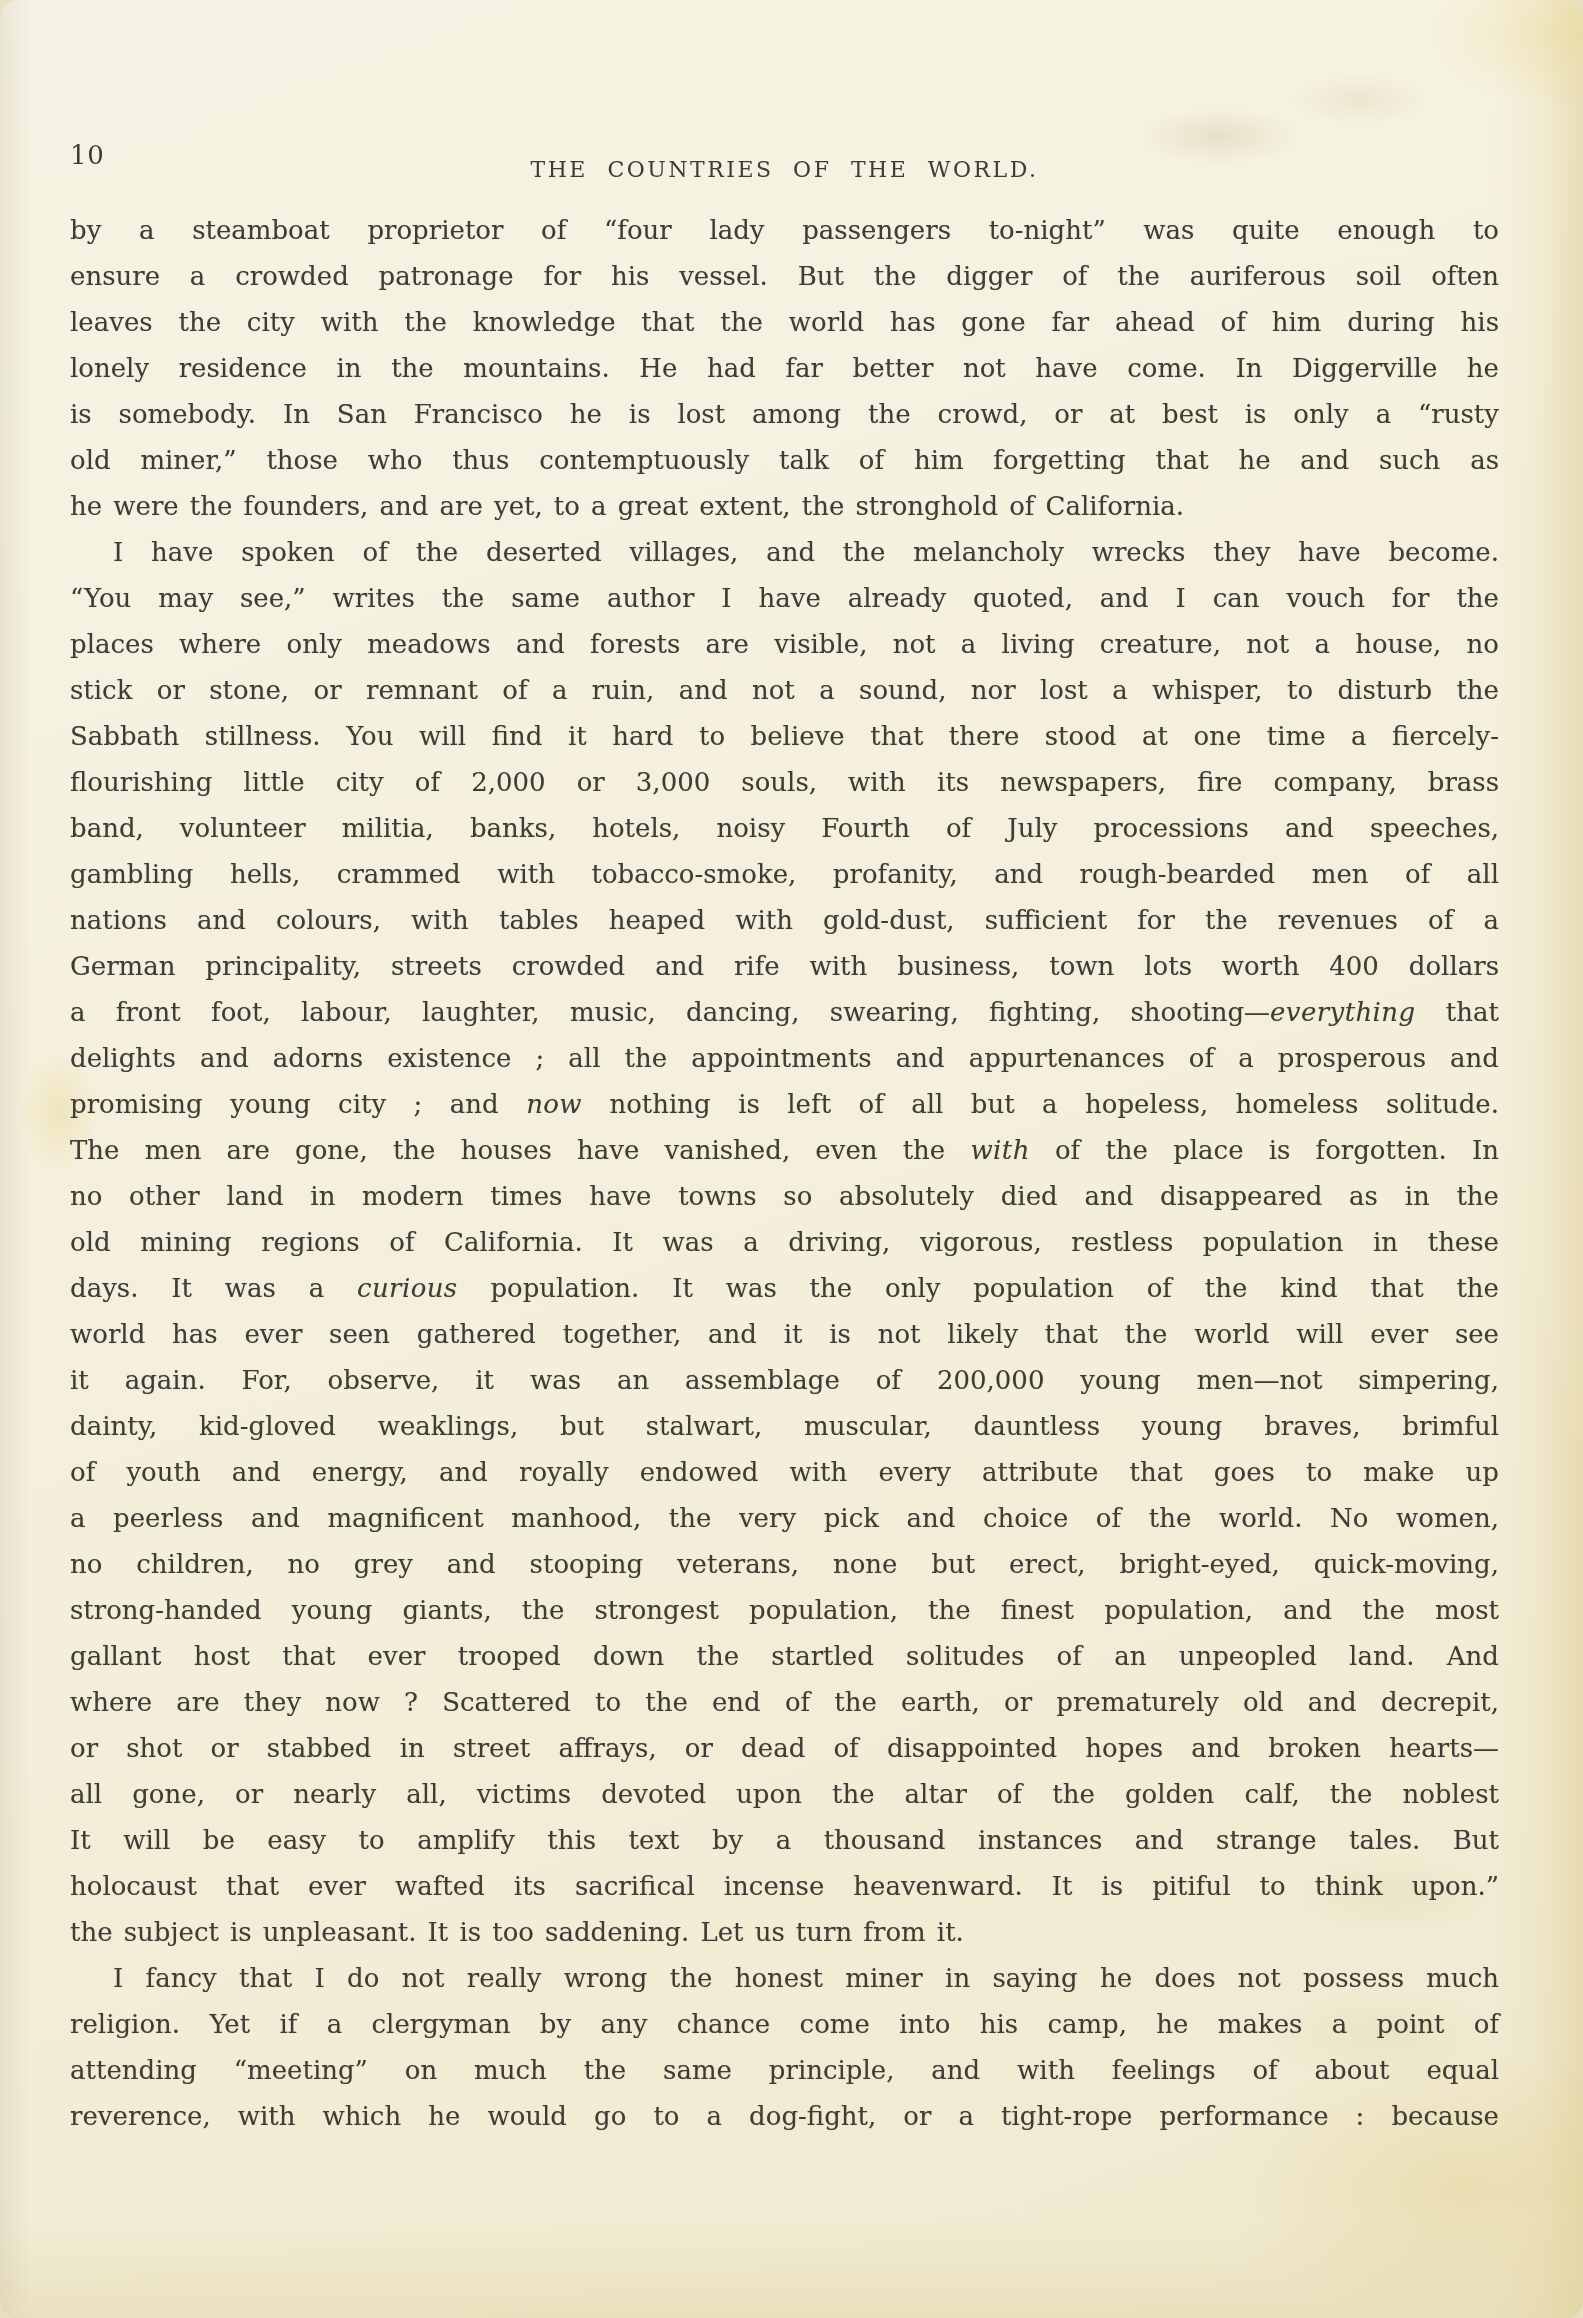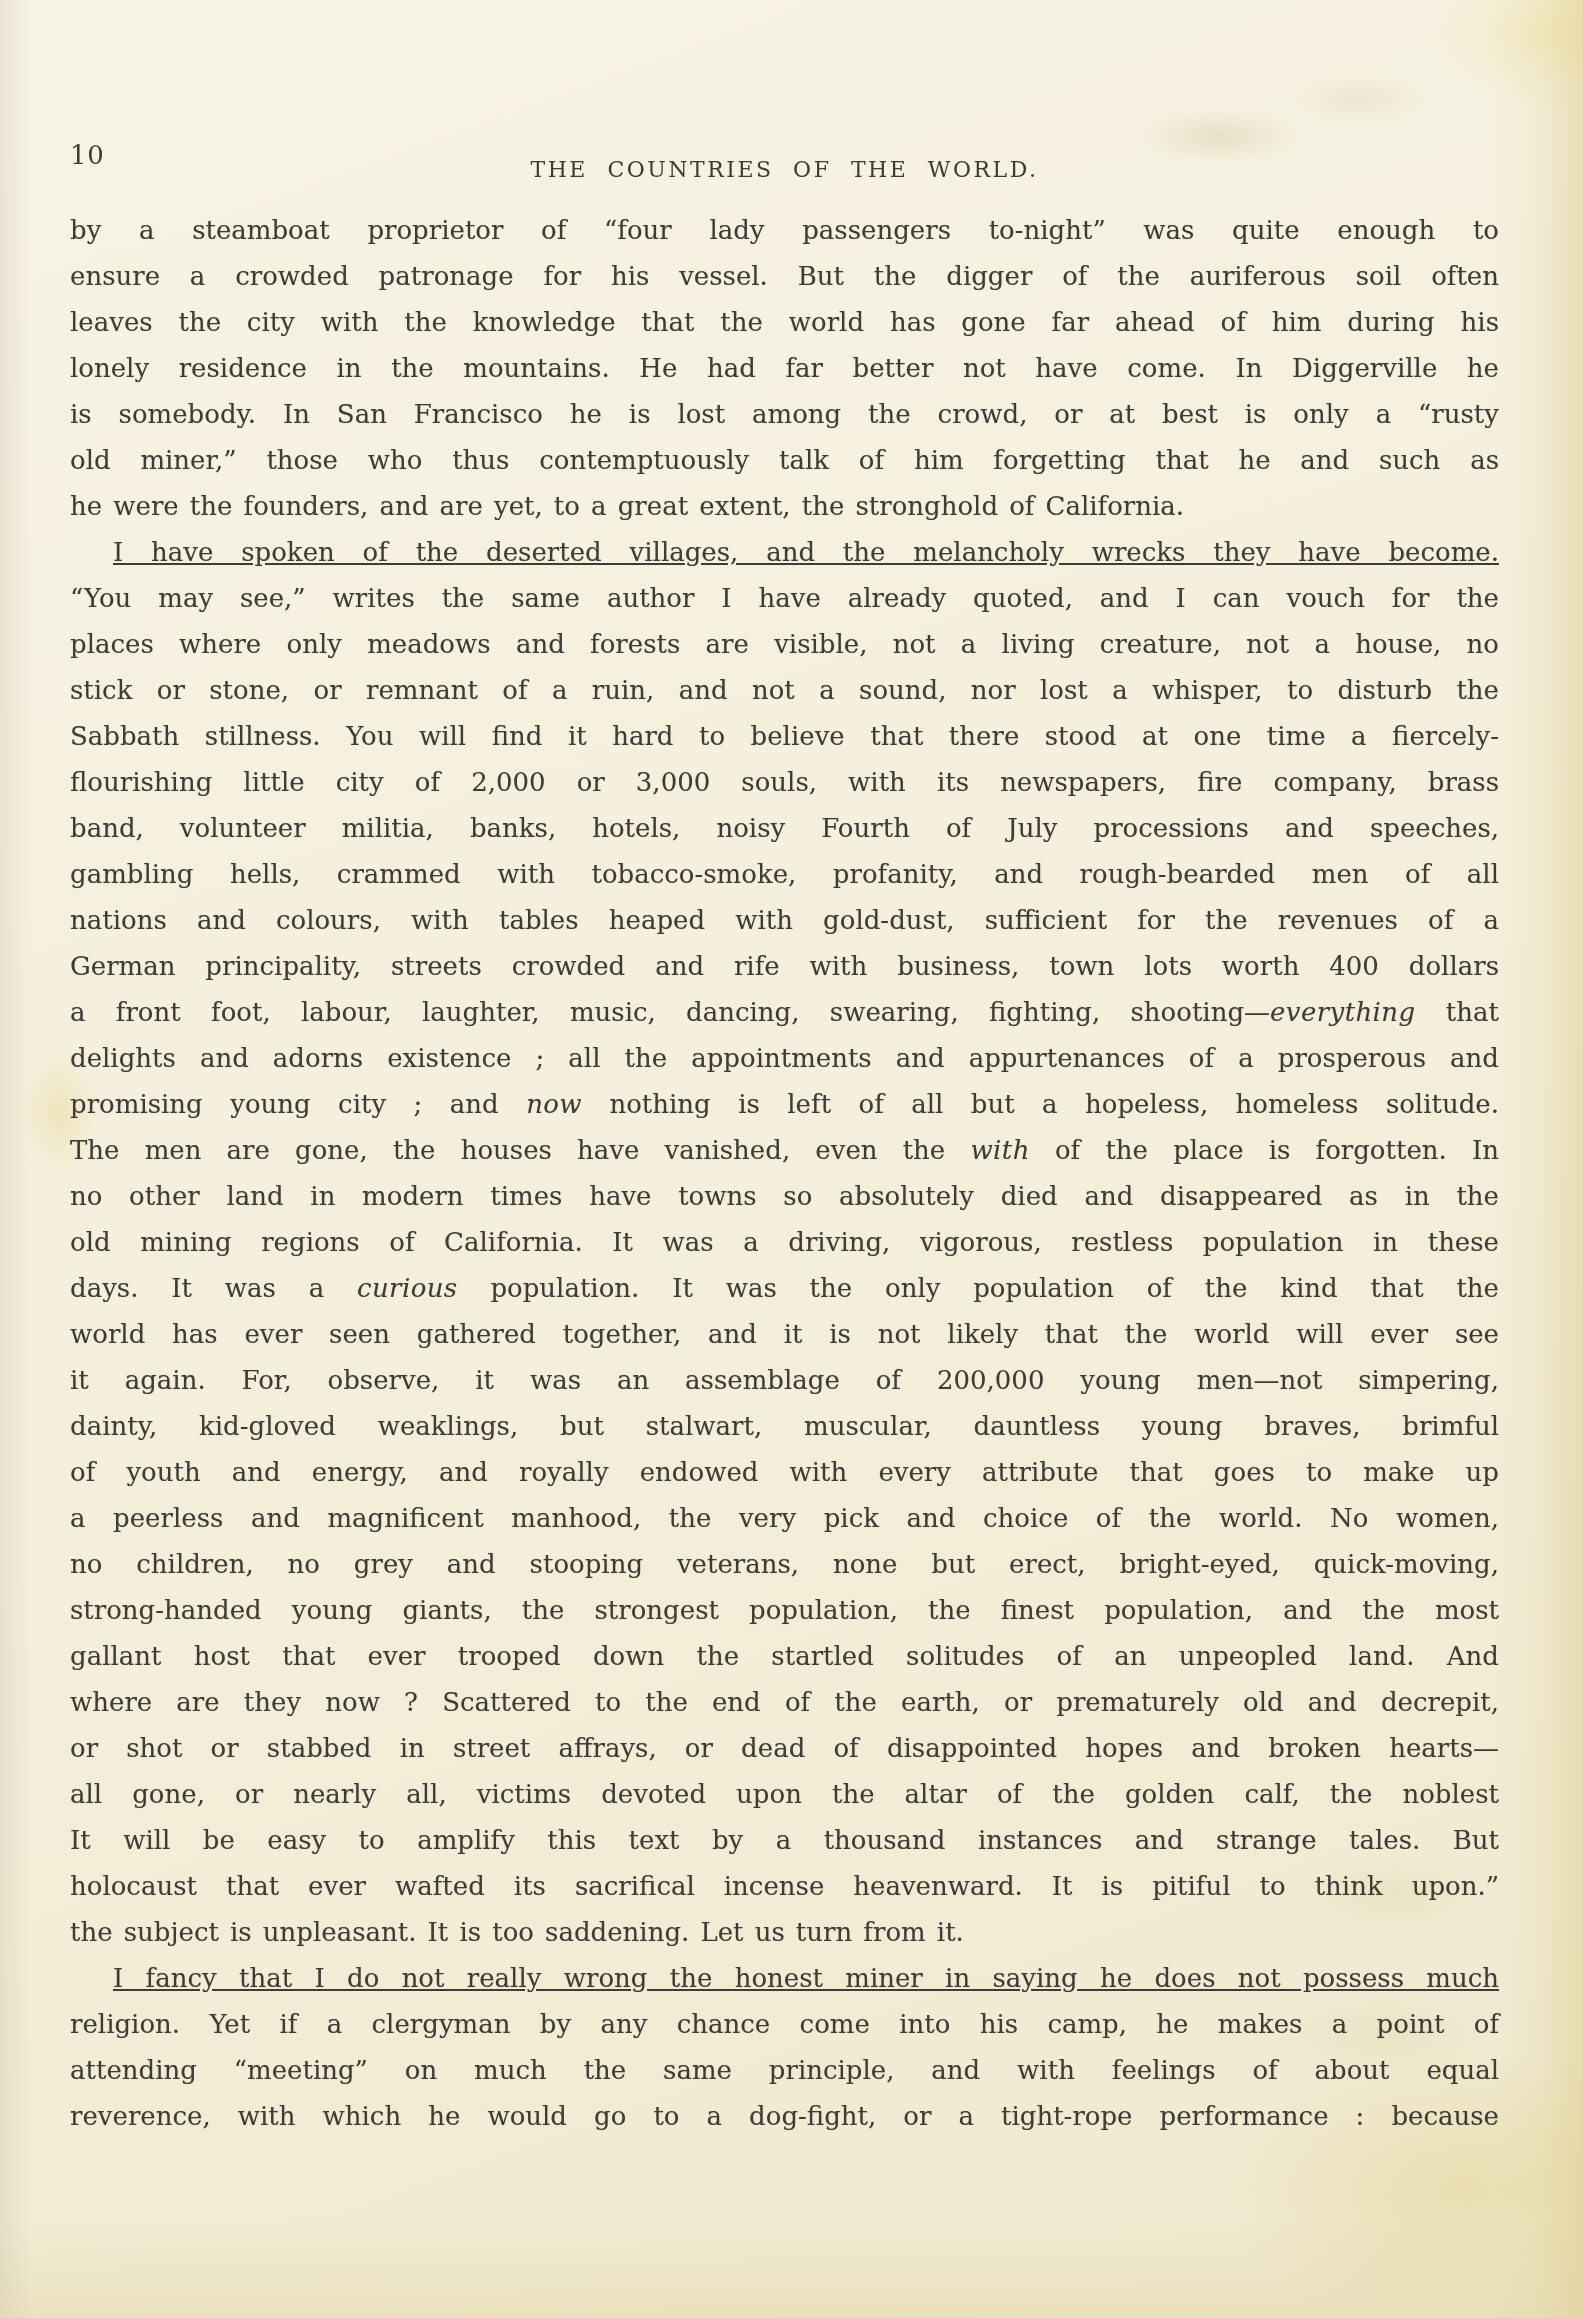--- a/index.html
+++ b/index.html
@@ -28,20 +28,21 @@
       radial-gradient(ellipse 148px 58px at 1392px 1894px, rgba(212,202,152,0.25), transparent 70%),
       radial-gradient(ellipse 165px 66px at 1383px 2034px, rgba(212,202,152,0.22), transparent 70%),
       
       radial-gradient(ellipse 346px 198px at 1466px 2190px, rgba(223,204,130,0.40), transparent 72%),
       radial-gradient(ellipse 181px 99px at 1564px 33px, rgba(236,219,150,0.45), transparent 75%),
       
       linear-gradient(to left, rgba(220,202,142,0.50), rgba(220,202,142,0.14) 45px, rgba(220,202,142,0) 91px),
       linear-gradient(to top, rgba(219,203,146,0.32), rgba(219,203,146,0) 99px),
       linear-gradient(to right, rgba(178,170,150,0.20), rgba(178,170,150,0) 31px),
       linear-gradient(160deg, #f7f3e4 0%, #f4efdb 55%, #f0e9cf 100%);
+    border-radius: 19px;
   }
   .header-row{
     position:absolute;
     left:70px; top:138px;
     width:1429px; height:36px;
   }
   .page-num{
     position:absolute; left:0; top:1.6px;
     font-size:26px;
     letter-spacing:0.8px;
@@ -66,21 +67,20 @@
   }
   .line{
     text-align:justify;
     text-align-last:justify;
   }
   .line.nojust{
     text-align-last:left;
   }
   .line.indent{
     text-indent:43px;
-    text-decoration:underline;
   }
   .line em{
     letter-spacing:0.4px;
     margin-top:20px;
   }
 </style>
 </head>
 <body>
 
 <div class="page">

